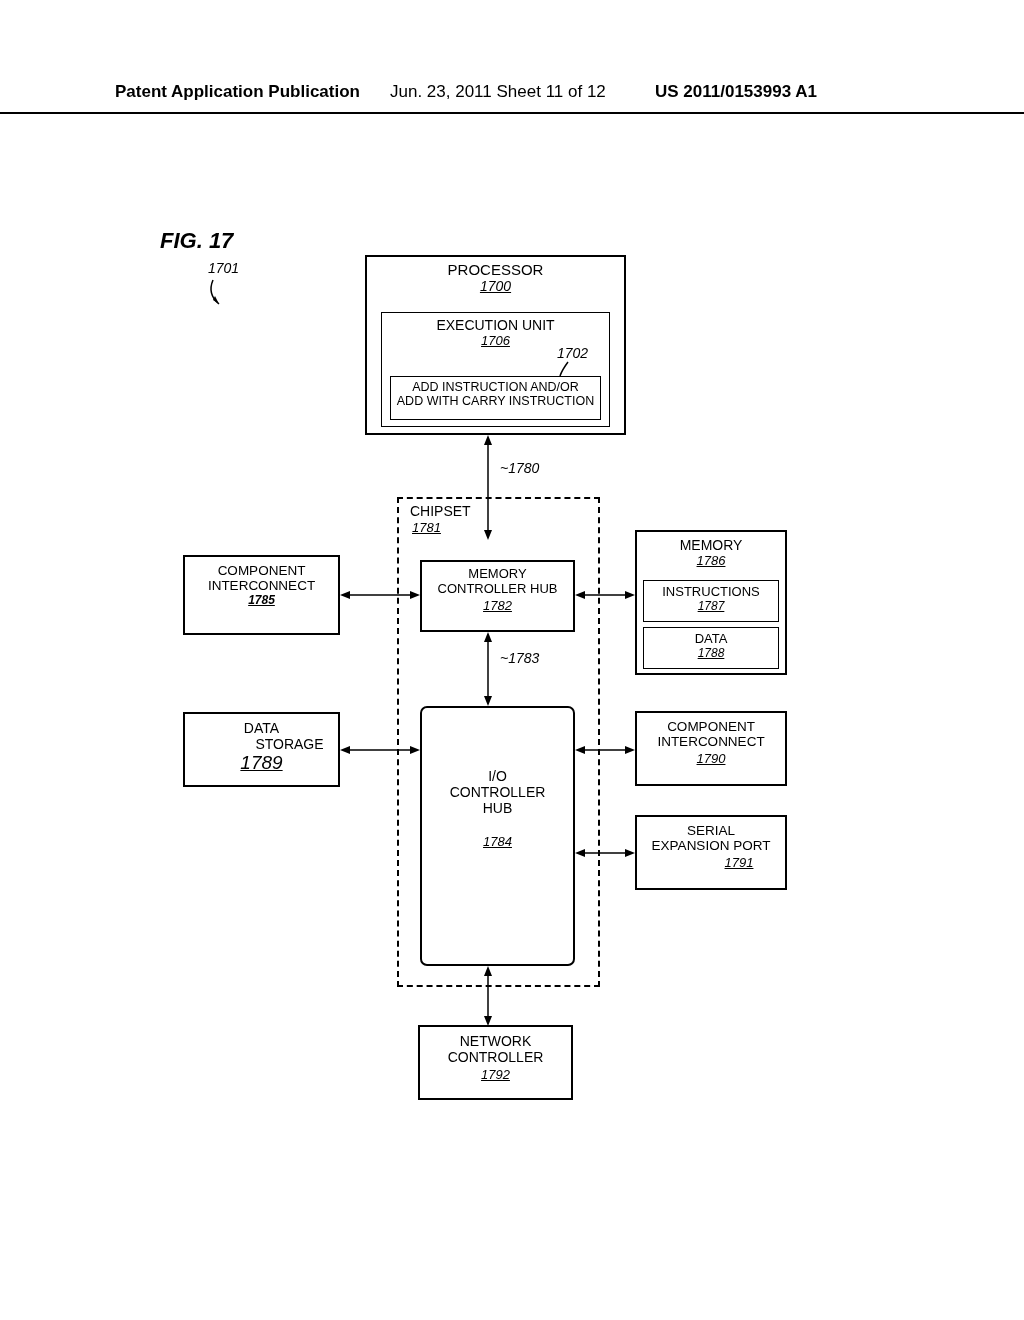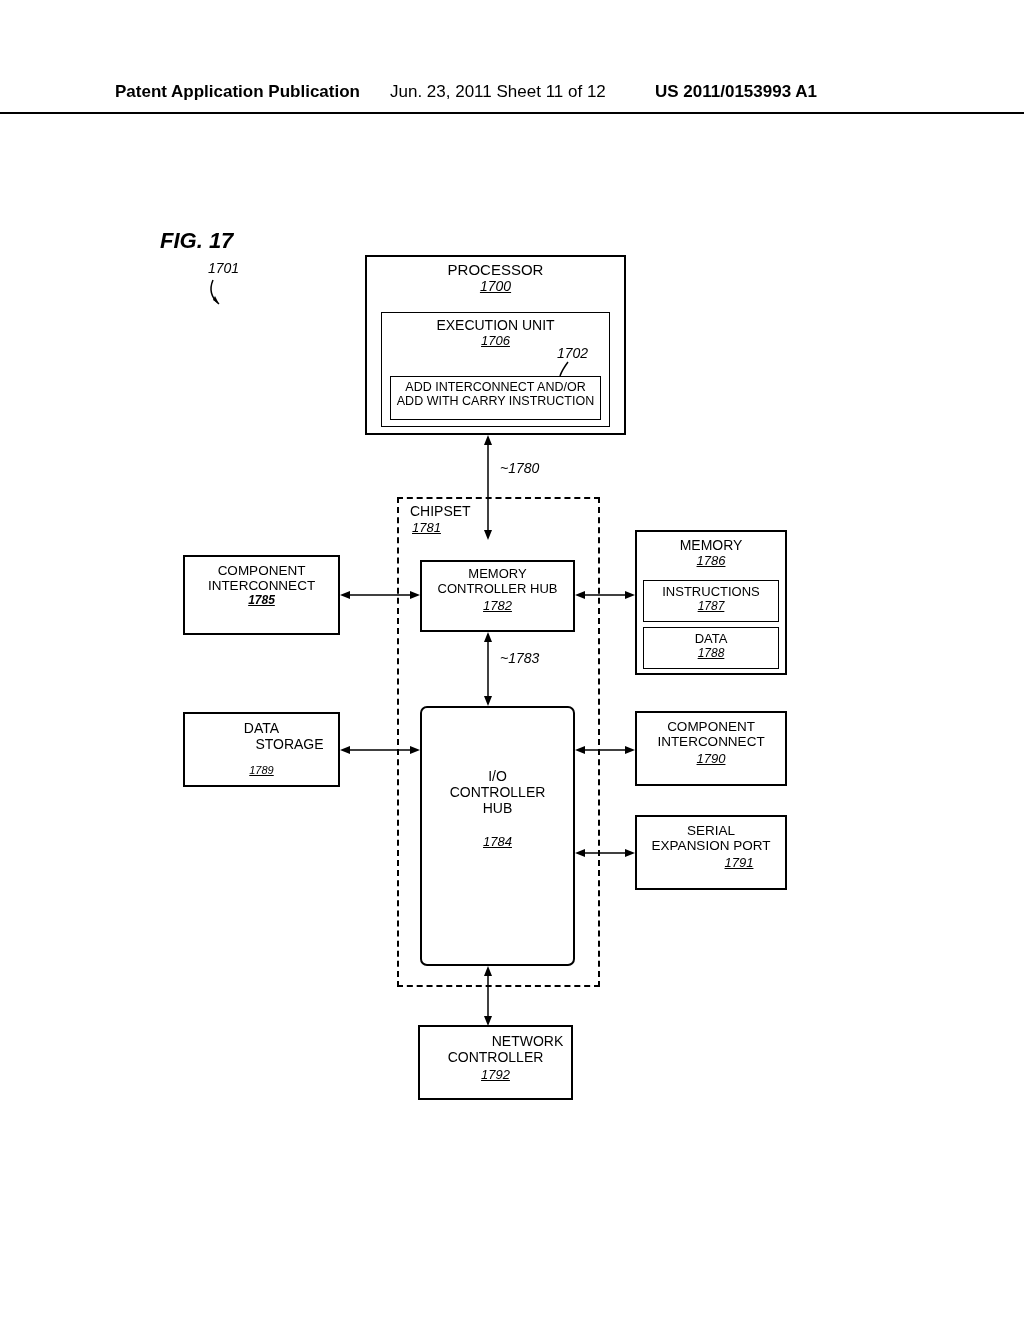--- a/index.html
+++ b/index.html
@@ -106,21 +106,21 @@
   <div class="center-text" style="margin-top:4px; font-size:14px;">EXECUTION UNIT</div>
   <div class="center-text uline" style="font-size:13px;">1706</div>
 </div>
 
 <div class="label small-italic" style="top:345px; left:557px;">1702</div>
 <svg class="connector" style="left:560px; top:360px;" width="20" height="20">
   <path d="M8 2 Q2 10 0 16" stroke="#000" stroke-width="1.5" fill="none"></path>
 </svg>
 
 <div class="box" style="left:390px; top:376px; width:211px; height:44px; border-width:1.5px;">
-  <div class="center-text" style="margin-top:3px; font-size:12.5px;">ADD INTERCONNECT AND/OR</div>
+  <div class="center-text" style="margin-top:3px; font-size:12.5px;">ADD INSTRUCTION AND/OR</div>
   <div class="center-text" style="font-size:12.5px;">ADD WITH CARRY INSTRUCTION</div>
 </div>
 
 <svg class="connector" style="left:478px; top:435px;" width="20" height="105">
   <line x1="10" y1="8" x2="10" y2="100" stroke="#000" stroke-width="1.5"></line>
   <polygon points="10,0 6,10 14,10" fill="#000"></polygon>
   <polygon points="10,105 6,95 14,95" fill="#000"></polygon>
 </svg>
 <div class="label small-italic" style="top:460px; left:500px;">~<span>1780</span></div>
 
@@ -177,21 +177,21 @@
 </div>
 <svg class="connector" style="left:575px; top:590px;" width="60" height="10">
   <line x1="8" y1="5" x2="52" y2="5" stroke="#000" stroke-width="1.5"></line>
   <polygon points="0,5 10,1 10,9" fill="#000"></polygon>
   <polygon points="60,5 50,1 50,9" fill="#000"></polygon>
 </svg>
 
 <div class="box" style="left:183px; top:712px; width:157px; height:75px;">
   <div class="center-text" style="margin-top:6px; font-size:14px;">DATA</div>
   <div class="center-text" style="font-size:14px;padding-left:28px;">STORAGE</div>
-  <div class="center-text uline" style="font-size:11px; margin-top:12px;">1789</div>
+  <div class="center-text uline" style="font-size:19px; margin-top:0;">1789</div>
 </div>
 <svg class="connector" style="left:340px; top:745px;" width="80" height="10">
   <line x1="8" y1="5" x2="72" y2="5" stroke="#000" stroke-width="1.5"></line>
   <polygon points="0,5 10,1 10,9" fill="#000"></polygon>
   <polygon points="80,5 70,1 70,9" fill="#000"></polygon>
 </svg>
 
 <div class="box" style="left:635px; top:711px; width:152px; height:75px;">
   <div class="center-text" style="margin-top:6px; font-size:13.5px;">COMPONENT</div>
   <div class="center-text" style="font-size:13.5px;">INTERCONNECT</div>
@@ -214,16 +214,16 @@
   <polygon points="60,5 50,1 50,9" fill="#000"></polygon>
 </svg>
 
 <svg class="connector" style="left:478px; top:966px;" width="20" height="60">
   <line x1="10" y1="8" x2="10" y2="52" stroke="#000" stroke-width="1.5"></line>
   <polygon points="10,0 6,10 14,10" fill="#000"></polygon>
   <polygon points="10,60 6,50 14,50" fill="#000"></polygon>
 </svg>
 
 <div class="box" style="left:418px; top:1025px; width:155px; height:75px;">
-  <div class="center-text" style="margin-top:6px; font-size:14px;margin-left:32px;">NETWORK</div>
+  <div class="center-text" style="margin-top:6px; font-size:14px;">NETWORK</div>
   <div class="center-text" style="font-size:14px;">CONTROLLER</div>
   <div class="center-text uline" style="font-size:13px; margin-top:2px;">1792</div>
 </div>
 
 </body></html>

